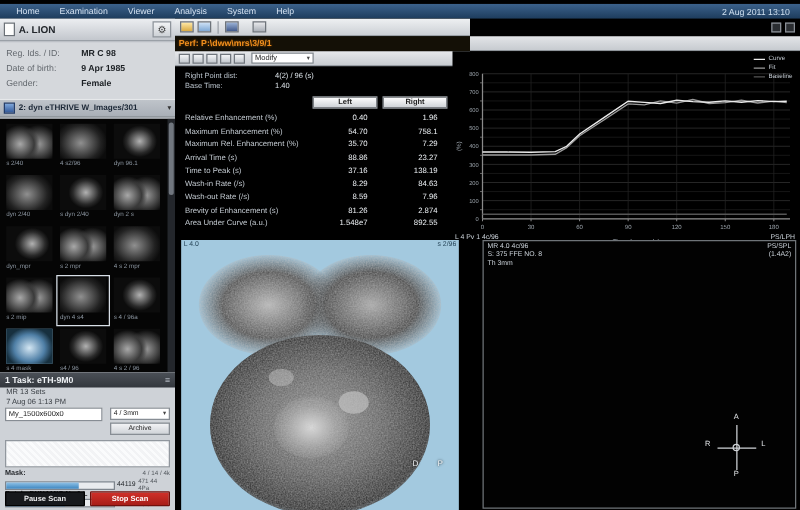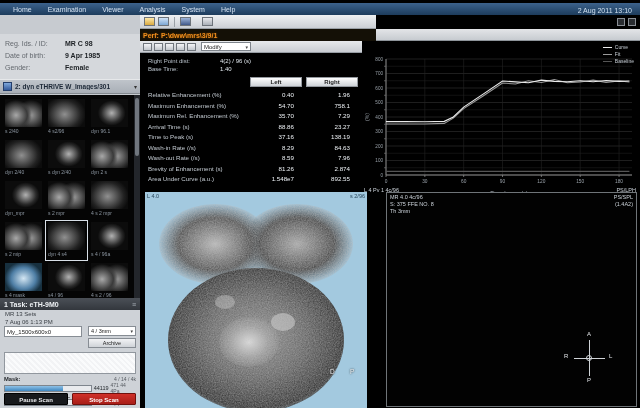--- a/index.html
+++ b/index.html
@@ -154,20 +154,25 @@
         <span class="menu-item">Examination</span>
         <span class="menu-item">Viewer</span>
         <span class="menu-item">Analysis</span>
         <span class="menu-item">System</span>
         <span class="menu-item">Help</span>
       </div>
     <div class="topclock">2 Aug 2011  13:10</div>
   </div>
 
   <div class="sidebar">
+    <div class="sb-header">
+      <span class="doc-ic"></span>
+      <span class="sb-name">A. LION</span>
+      <span class="sb-gear">⚙</span>
+    </div>
     <div class="sb-info">
         <div class="info-row">
           <span class="lbl">Reg. Ids. / ID:</span>
           <span class="val">MR C 98</span>
         </div>
         <div class="info-row">
           <span class="lbl">Date of birth:</span>
           <span class="val">9 Apr 1985</span>
         </div>
         <div class="info-row">

